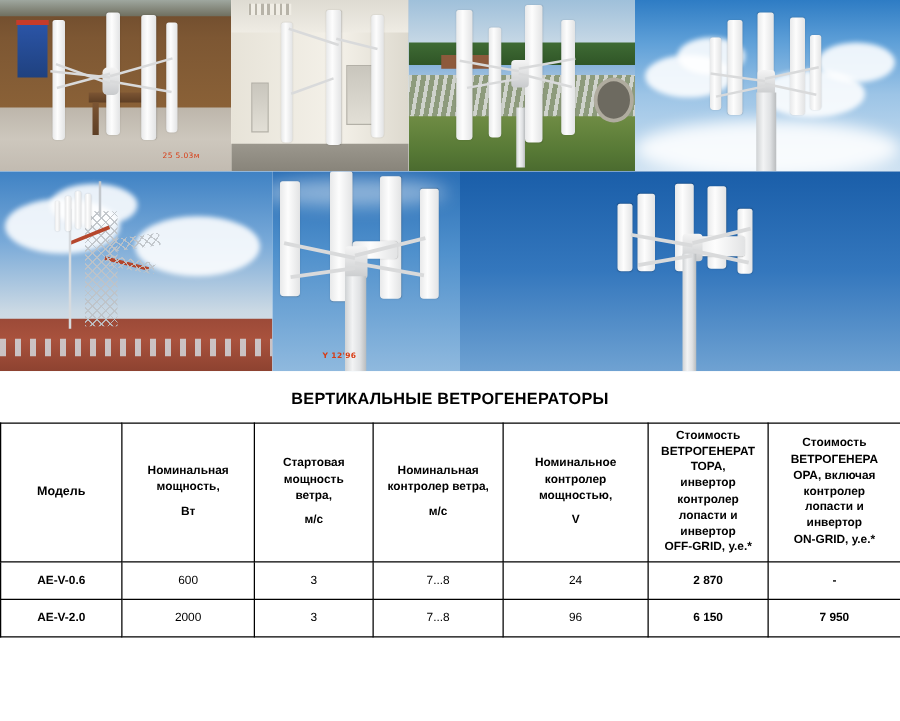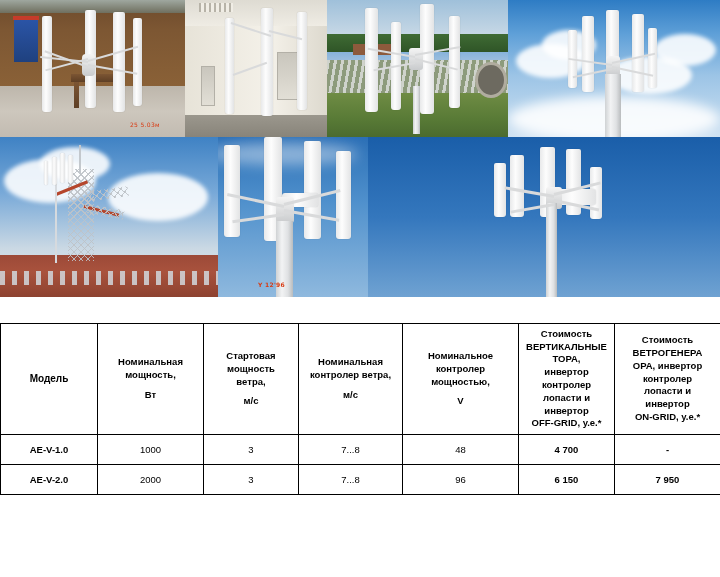--- a/index.html
+++ b/index.html
@@ -336,20 +336,21 @@
       <div class="mast" style="left:178px;top:66px;width:11px;height:94px;"></div>
       <div class="arm" style="left:186px;top:56px;width:48px;height:3px;transform:rotate(-14deg);"></div>
       <div class="arm" style="left:186px;top:62px;width:46px;height:3px;transform:rotate(12deg);"></div>
       <div class="arm" style="left:186px;top:58px;width:50px;height:3px;transform:rotate(190deg);"></div>
       <div class="arm" style="left:186px;top:66px;width:44px;height:3px;transform:rotate(170deg);"></div>
     </div>
   </div>
 </div>
 
 <div class="title-block">
+  <div class="main-title">ВЕРТИКАЛЬНЫЕ ВЕТРОГЕНЕРАТОРЫ</div>
 </div>
 
 <table class="spec-table">
   <colgroup>
     <col style="width:97px;">
     <col style="width:106px;">
     <col style="width:95px;">
     <col style="width:104px;">
     <col style="width:116px;">
     <col style="width:96px;">
@@ -381,47 +382,47 @@
         </th>
       <th>
           <span class="hdr-line">Номинальное</span>
           <span class="hdr-line">контролер</span>
           <span class="hdr-line">мощностью,</span>
           <span class="hdr-gap"></span>
           <span class="hdr-line">V</span>
         </th>
       <th>
           <span class="hdr-line">Стоимость</span>
-          <span class="hdr-line">ВЕРТИКАЛЬНЫЕ</span>
+          <span class="hdr-line">ВЕТРОГЕНЕРАТ</span>
           <span class="hdr-line">ТОРА,</span>
           <span class="hdr-line">инвертор</span>
           <span class="hdr-line">контролер</span>
           <span class="hdr-line">лопасти и</span>
           <span class="hdr-line">инвертор</span>
           <span class="hdr-line">OFF-GRID, у.е.*</span>
         </th>
       <th>
           <span class="hdr-line">Стоимость</span>
           <span class="hdr-line">ВЕТРОГЕНЕРА</span>
-          <span class="hdr-line">ОРА, инвертор</span>
+          <span class="hdr-line">ОРА, включая</span>
           <span class="hdr-line">контролер</span>
           <span class="hdr-line">лопасти и</span>
           <span class="hdr-line">инвертор</span>
           <span class="hdr-line">ON-GRID, у.е.*</span>
         </th>
     </tr>
   </thead>
   <tbody>
       <tr>
-        <td class="model-cell">AE-V-1.0</td>
-        <td>1000</td>
+        <td class="model-cell">AE-V-0.6</td>
+        <td>600</td>
         <td>3</td>
         <td>7...8</td>
-        <td>48</td>
-        <td class="price-cell">4 700</td>
+        <td>24</td>
+        <td class="price-cell">2 870</td>
         <td class="price-cell">-</td>
       </tr>
       <tr>
         <td class="model-cell">AE-V-2.0</td>
         <td>2000</td>
         <td>3</td>
         <td>7...8</td>
         <td>96</td>
         <td class="price-cell">6 150</td>
         <td class="price-cell">7 950</td>

